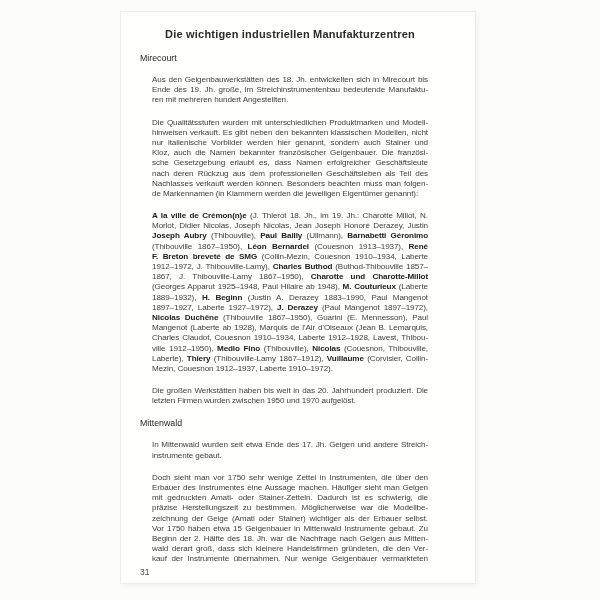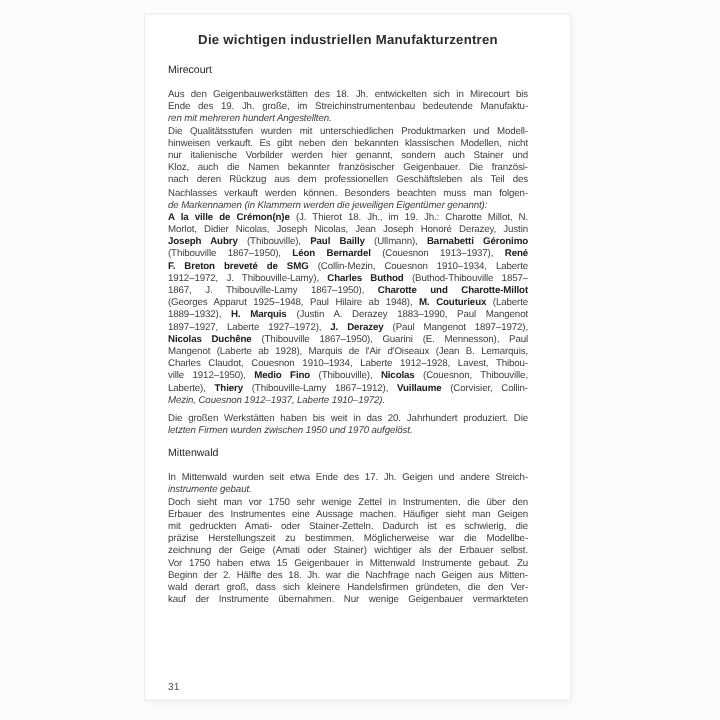--- a/index.html
+++ b/index.html
@@ -44,39 +44,38 @@
     font-size: 8.8px;
     font-weight: normal;
     color: #272727;
     line-height: 10px;
     margin: 0 0 11px 0;
   }
   .section + .section {
     margin-top: 8px;
   }
   .para {
-    margin: 0;
+    margin: 12px;
   }
   .para.gap {
     margin-top: 5px;
   }
   .line {
     font-size: 8.1px;
     line-height: 10.2px;
     height: 10.2px;
     color: #3e3e3e;
     letter-spacing: -0.1px;
     text-align: justify;
     text-align-last: justify;
     overflow: hidden;
   }
   .line.last {
     text-align: center;
     text-align-last: left;
-    font-style: italic;
   }
   .line b {
     color: #212121;
   }
   .pageno {
     position: absolute;
     top: 555px;
     left: 19px;
     width: 300px;
     text-align: left;
@@ -97,34 +96,35 @@
             <div class="para">
               <div class="line"><span>Aus den Geigenbauwerkstätten des 18. Jh. entwickelten sich in Mirecourt bis</span></div>
               <div class="line"><span>Ende des 19. Jh. große, im Streichinstrumentenbau bedeutende Manufaktu-</span></div>
               <div class="line last"><span>ren mit mehreren hundert Angestellten.</span></div>
             </div>
             <div class="para">
               <div class="line"><span>Die Qualitätsstufen wurden mit unterschiedlichen Produktmarken und Modell-</span></div>
               <div class="line"><span>hinweisen verkauft. Es gibt neben den bekannten klassischen Modellen, nicht</span></div>
               <div class="line"><span>nur italienische Vorbilder werden hier genannt, sondern auch Stainer und</span></div>
               <div class="line"><span>Kloz, auch die Namen bekannter französischer Geigenbauer. Die französi-</span></div>
+              <div class="line"><span>sche Gesetzgebung erlaubt es, dass Namen erfolgreicher Geschäftsleute</span></div>
               <div class="line"><span>nach deren Rückzug aus dem professionellen Geschäftsleben als Teil des</span></div>
               <div class="line"><span>Nachlasses verkauft werden können. Besonders beachten muss man folgen-</span></div>
               <div class="line last"><span>de Markennamen (in Klammern werden die jeweiligen Eigentümer genannt):</span></div>
             </div>
             <div class="para">
               <div class="line"><b>A la ville de Crémon(n)e</b><span> (J. Thierot 18. Jh., im 19. Jh.: Charotte Millot, N.</span></div>
               <div class="line"><span>Morlot, Didier Nicolas, Joseph Nicolas, Jean Joseph Honoré Derazey, Justin</span></div>
               <div class="line"><b>Joseph Aubry</b><span> (Thibouville), </span><b>Paul Bailly</b><span> (Ullmann), </span><b>Barnabetti Géronimo</b></div>
               <div class="line"><span>(Thibouville 1867–1950), </span><b>Léon Bernardel</b><span> (Couesnon 1913–1937), </span><b>René</b></div>
               <div class="line"><b>F. Breton breveté de SMG</b><span> (Collin-Mezin, Couesnon 1910–1934, Laberte</span></div>
               <div class="line"><span>1912–1972, J. Thibouville-Lamy), </span><b>Charles Buthod</b><span> (Buthod-Thibouville 1857–</span></div>
               <div class="line"><span>1867, J. Thibouville-Lamy 1867–1950), </span><b>Charotte und Charotte-Millot</b></div>
               <div class="line"><span>(Georges Apparut 1925–1948, Paul Hilaire ab 1948), </span><b>M. Couturieux</b><span> (Laberte</span></div>
-              <div class="line"><span>1889–1932), </span><b>H. Marquis</b><span> (Justin A. Derazey 1883–1990, Paul Mangenot</span></div>
+              <div class="line"><span>1889–1932), </span><b>H. Beginn</b><span> (Justin A. Derazey 1883–1990, Paul Mangenot</span></div>
               <div class="line"><span>1897–1927, Laberte 1927–1972), </span><b>J. Derazey</b><span> (Paul Mangenot 1897–1972),</span></div>
               <div class="line"><b>Nicolas Duchêne</b><span> (Thibouville 1867–1950), Guarini (E. Mennesson), Paul</span></div>
               <div class="line"><span>Mangenot (Laberte ab 1928), Marquis de l'Air d'Oiseaux (Jean B. Lemarquis,</span></div>
               <div class="line"><span>Charles Claudot, Couesnon 1910–1934, Laberte 1912–1928, Lavest, Thibou-</span></div>
               <div class="line"><span>ville 1912–1950), </span><b>Medio Fino</b><span> (Thibouville), </span><b>Nicolas</b><span> (Couesnon, Thibouville,</span></div>
               <div class="line"><span>Laberte), </span><b>Thiery</b><span> (Thibouville-Lamy 1867–1912), </span><b>Vuillaume</b><span> (Corvisier, Collin-</span></div>
               <div class="line last"><span>Mezin, Couesnon 1912–1937, Laberte 1910–1972).</span></div>
             </div>
             <div class="para gap">
               <div class="line"><span>Die großen Werkstätten haben bis weit in das 20. Jahrhundert produziert. Die</span></div>

